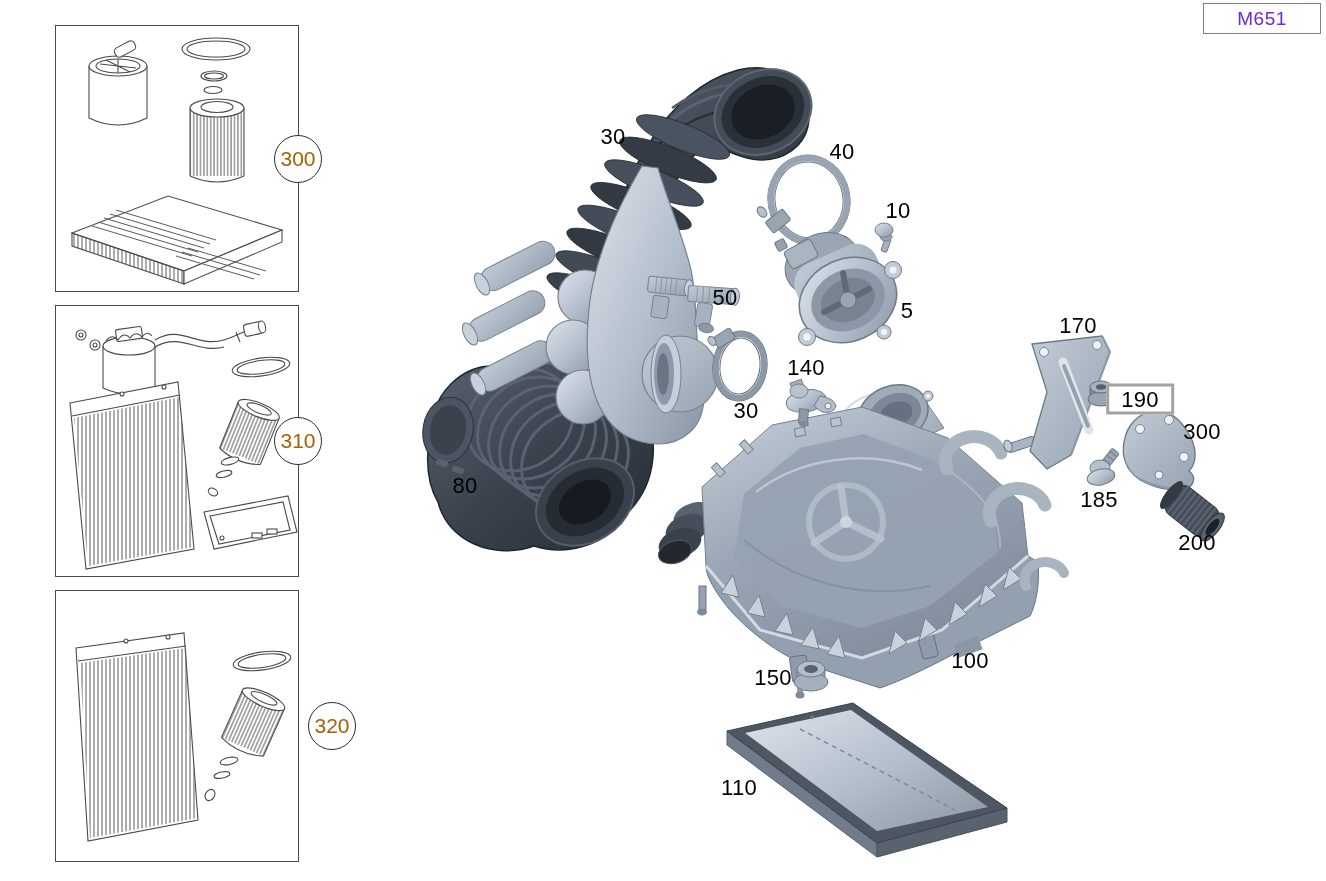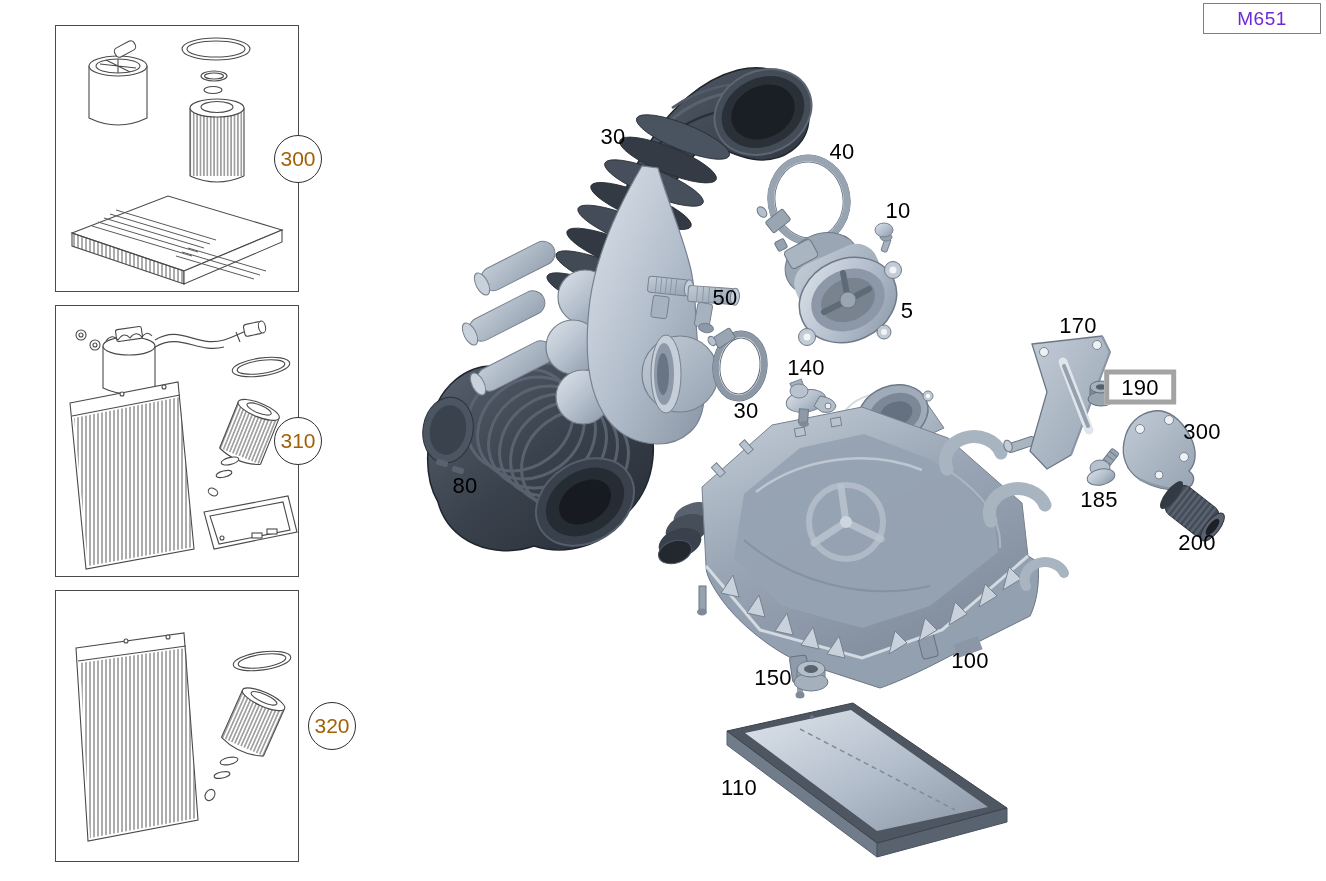--- a/index.html
+++ b/index.html
@@ -13,21 +13,21 @@
   .badge{position:absolute;left:274px;width:46px;height:46px;border:1.5px solid #2e2e2e;border-radius:50%;
          background:#fff;display:flex;align-items:center;justify-content:center;
          font-size:21px;color:#a16207;z-index:5;}
   .b300{top:135px;} .b310{top:417px;} .b320{top:702px;margin-left:34px;}
   .code-box{position:absolute;left:1203px;top:3px;width:116px;height:29px;border:1px solid #7f7f7f;
             display:flex;align-items:center;justify-content:center;font-size:19px;color:#6d28d9;
             background:#fff;z-index:5;letter-spacing:.5px;}
   svg.scene{position:absolute;left:0;top:0;z-index:1;pointer-events:none;}
   .callout{position:absolute;transform:translate(-50%,-50%);font-size:22px;color:#000;z-index:6;
            white-space:nowrap;letter-spacing:.3px;cursor:default;}
-  .callout.hl{border:5px solid #a3a3a3;background:#fff;padding:0 12px;line-height:25px;}
+  .callout.hl{border:3px solid #a3a3a3;background:#fff;padding:0 12px;line-height:25px;margin-top:12px;}
 </style>
 </head>
 <body>
 
 <div class="stage">
 
   <div class="code-box">M651</div>
 
   <div class="panel p300">
     <svg viewBox="0 0 242 265">

